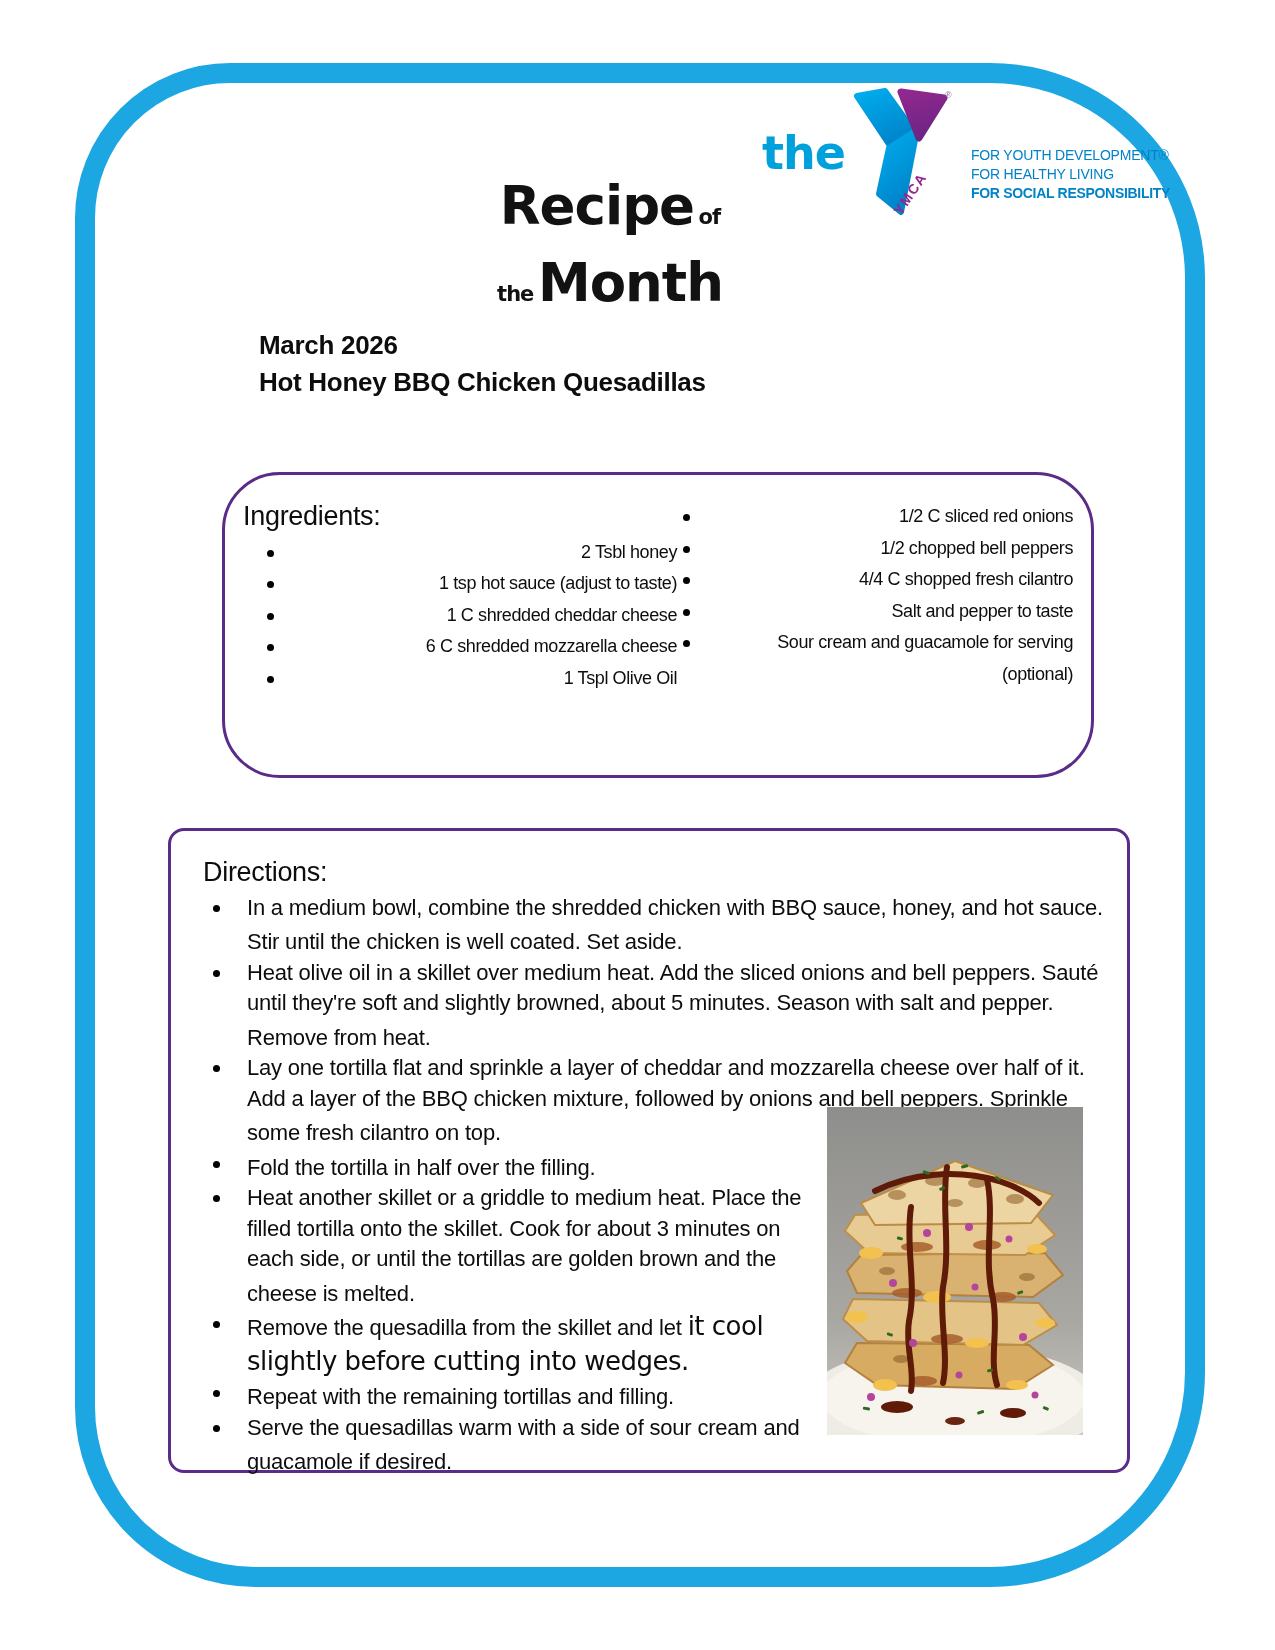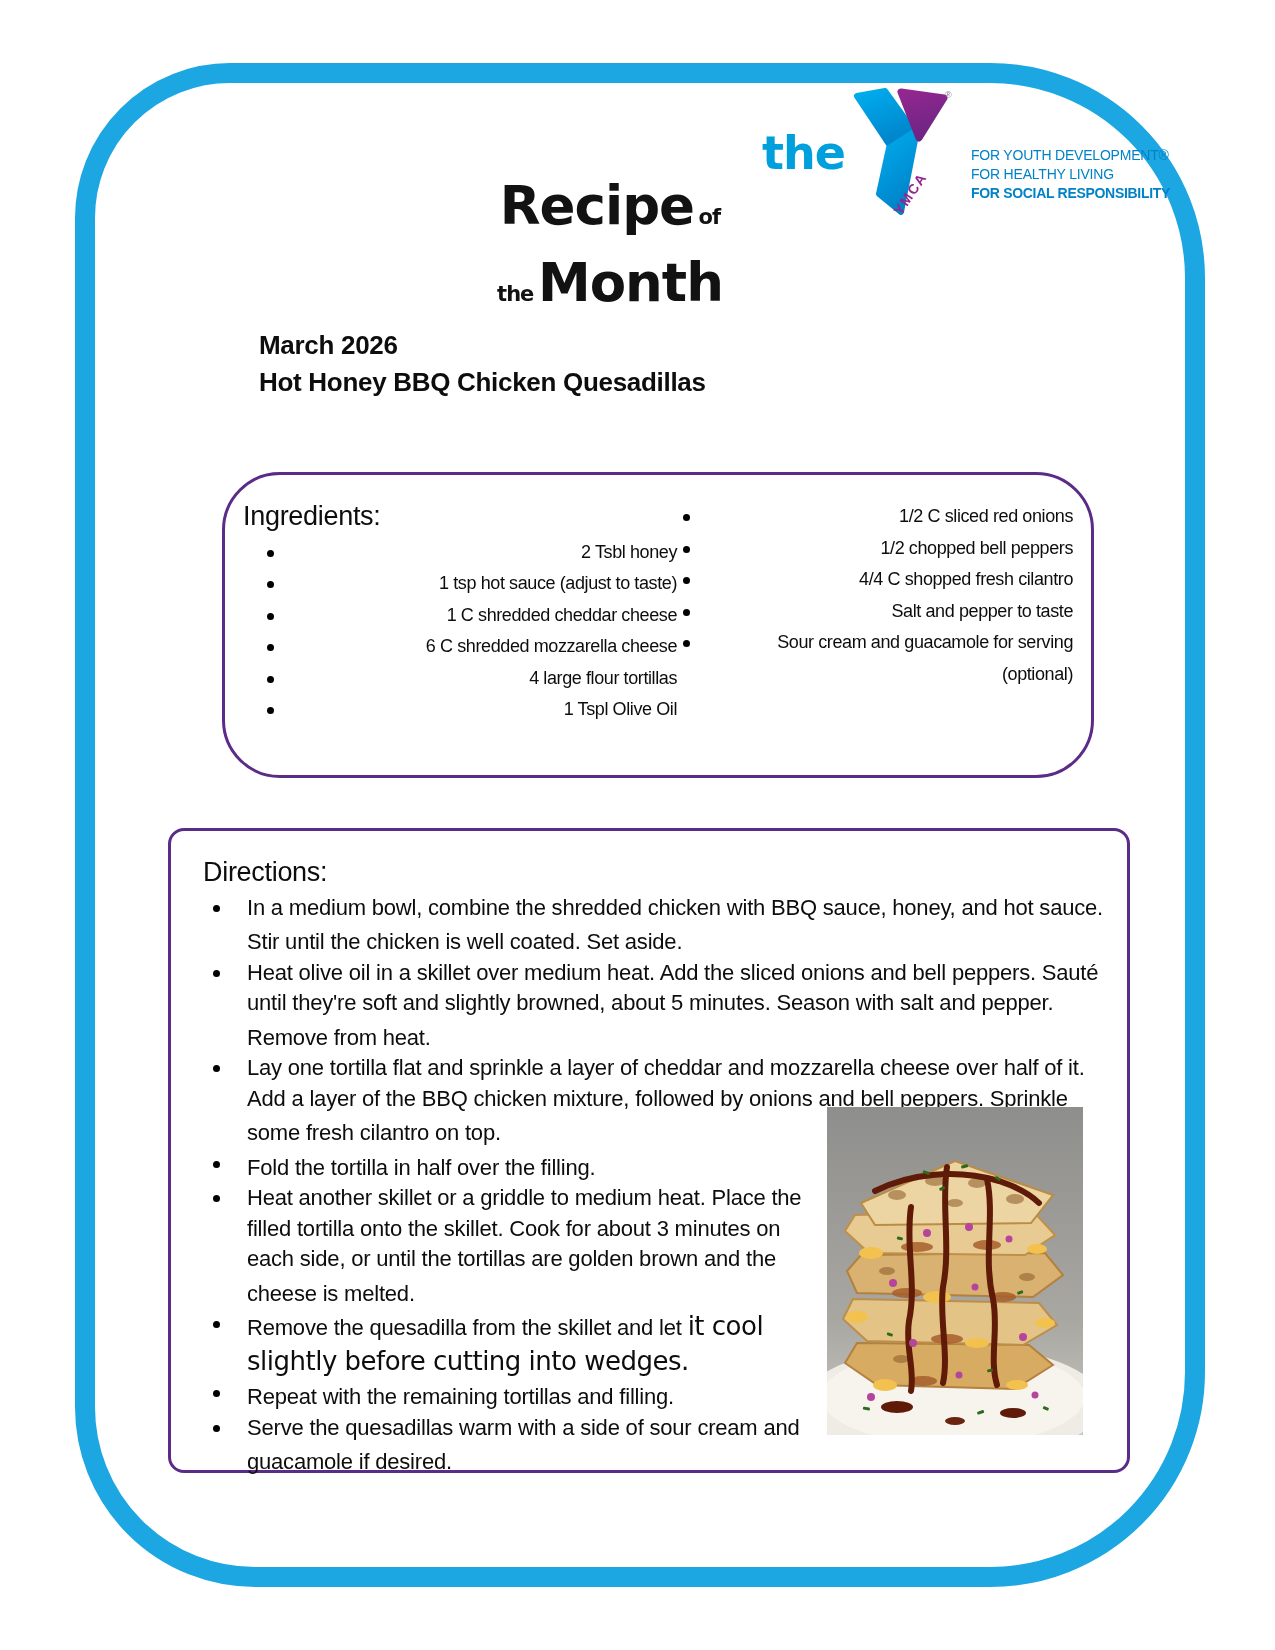--- a/index.html
+++ b/index.html
@@ -120,21 +120,20 @@
 
   <div class="box ingredients-box">
     <div class="columns">
       <div class="col1">
         <div class="box-heading">Ingredients:</div>
         <ul class="ing">
           <li>2 Tsbl honey</li>
           <li>1 tsp hot sauce (adjust to taste)</li>
           <li>1 C shredded cheddar cheese</li>
           <li>6 C shredded mozzarella cheese</li>
-          <li>4 large flour tortillas</li>
           <li>1 Tspl Olive Oil</li>
         </ul>
       </div>
       <div class="col2">
         <ul class="ing">
           <li>1/2 C sliced red onions</li>
           <li>1/2 chopped bell peppers</li>
           <li>4/4 C shopped fresh cilantro</li>
           <li>Salt and pepper to taste</li>
           <li>Sour cream and guacamole for serving (optional)</li>

